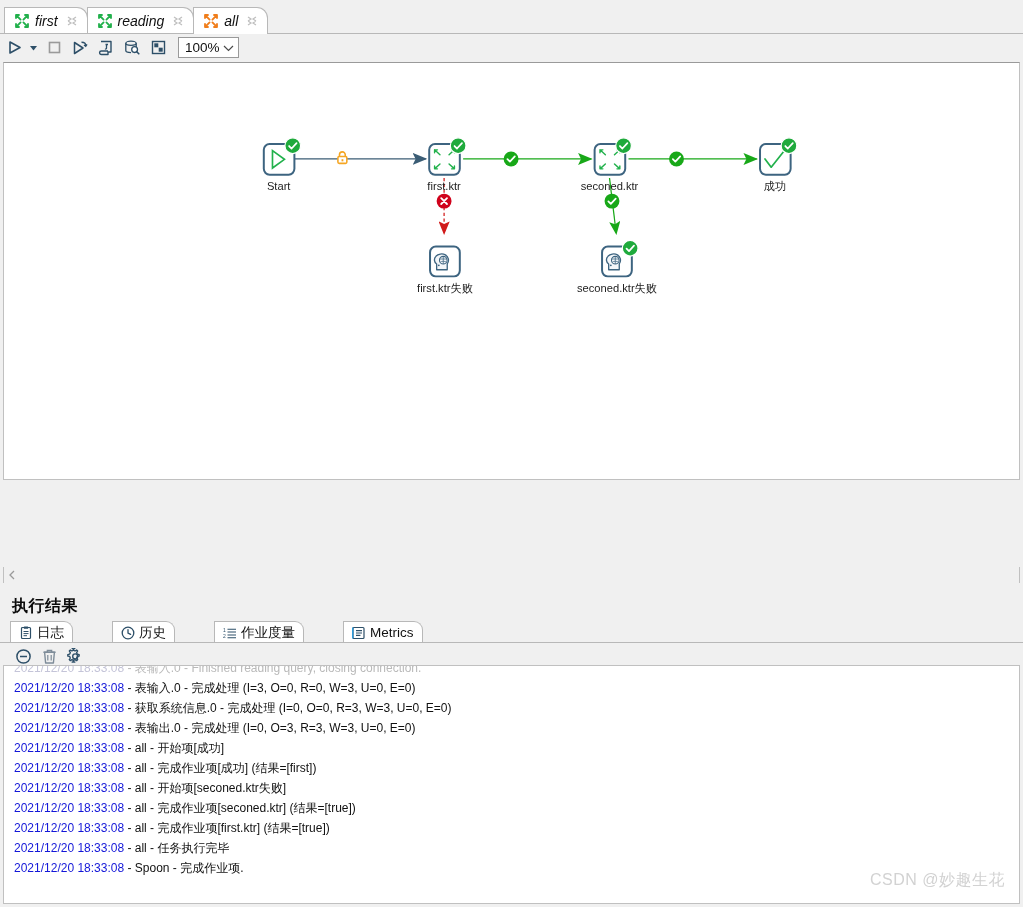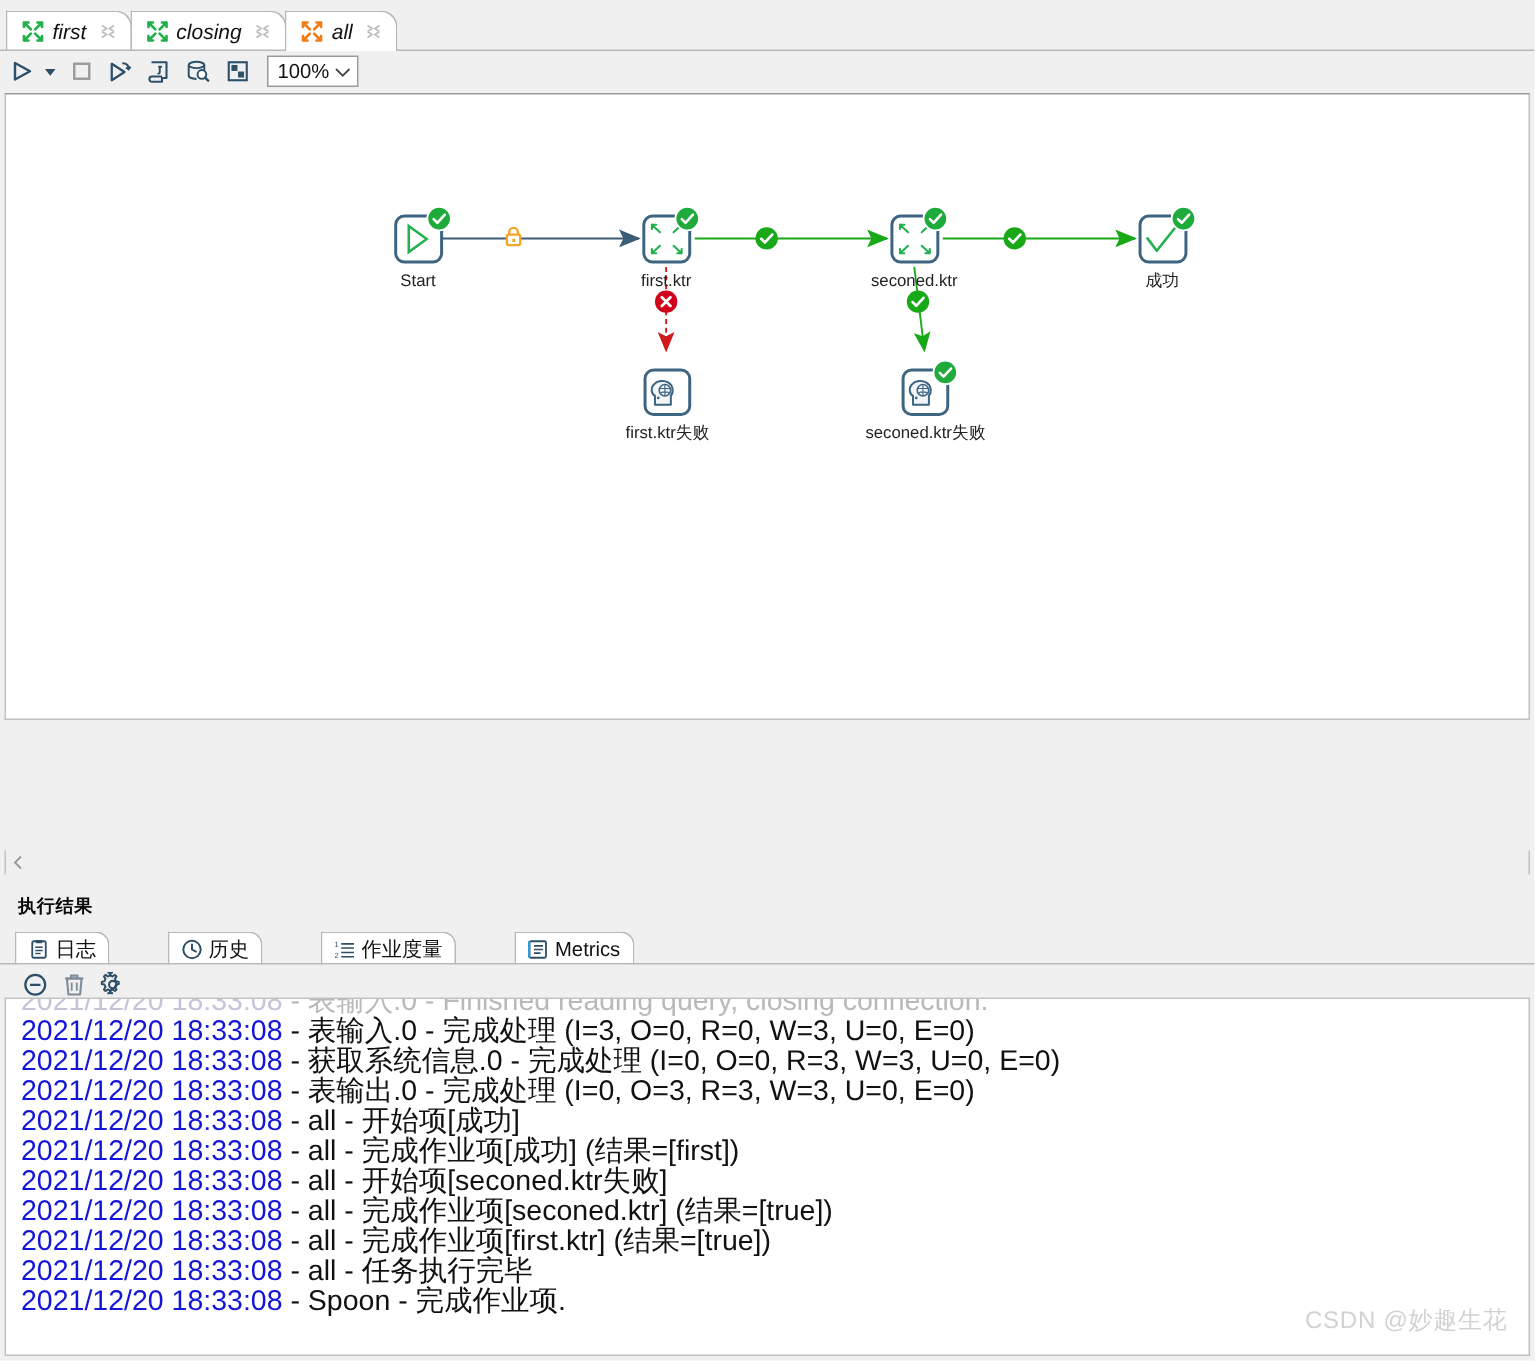--- a/index.html
+++ b/index.html
@@ -135,21 +135,21 @@
   }
 
   
   .results {
     position: absolute; left: 0; top: 585px;
     width: 1023px; height: 322px;
     background: #f0f0f0;
   }
   .results-title {
     position: absolute; left: 12px; top: 11px;
-    font-size: 12px; font-weight: bold; color: #0a0a0a;
+    font-size: 16px; font-weight: bold; color: #0a0a0a;
     letter-spacing: .5px;
   }
   .rtabs {
     position: absolute; left: 10px; top: 36px;
     display: flex; align-items: flex-end; gap: 40px;
   }
   .rtab {
     height: 22px;
     display: flex; align-items: center;
     padding: 0 8px;
@@ -185,21 +185,21 @@
     border: 1px solid #c0c0c0;
     box-sizing: border-box;
     overflow: hidden;
   }
   .log-lines {
     position: absolute; left: 10px; top: -8px;
     width: 990px;
   }
   .log-line {
     height: 20px; line-height: 20px;
-    font-size: 19px;
+    font-size: 12px;
     white-space: nowrap;
     color: #111111;
     font-family: "Liberation Sans", "DejaVu Sans", sans-serif;
   }
   .log-line .ts { color: #1316d8; }
   .log-line.dim { color: #b9b9b9; }
   .log-line.dim .ts { color: #c4c4d8; }
 
   .watermark {
     position: absolute; right: 18px; bottom: 16px;
@@ -237,21 +237,21 @@
         </div>
         <div class="tab">
           <span class="ticon"><svg width="16" height="16" viewBox="0 0 16 16">
               <g stroke="#21b04b" stroke-width="1.8" fill="none" stroke-linecap="round">
                 <path d="M2 2 L6.6 6.6 M2 2 L2 5 M2 2 L5 2"></path>
                 <path d="M14 2 L9.4 6.6 M14 2 L14 5 M14 2 L11 2"></path>
                 <path d="M2 14 L6.6 9.4 M2 14 L2 11 M2 14 L5 14"></path>
                 <path d="M14 14 L9.4 9.4 M14 14 L14 11 M14 14 L11 14"></path>
               </g>
             </svg></span>
-          <span class="tlabel">closing</span>
+          <span class="tlabel">reading</span>
           <span class="tclose"><svg width="12" height="12" viewBox="0 0 12 12">
               <path d="M2 2 L5 4 L2 6 M10 2 L7 4 L10 6 M2 10 L5 8 L2 6 M10 10 L7 8 L10 6" fill="none" stroke="#8a8a8a" stroke-width="1.2"></path>
             </svg></span>
         </div>
         <div class="tab active">
           <span class="ticon"><svg width="16" height="16" viewBox="0 0 16 16">
               <g stroke="#f07d1a" stroke-width="1.8" fill="none" stroke-linecap="round">
                 <path d="M6.6 6.6 L2 2 M2 2 L2 5 M2 2 L5 2"></path>
                 <path d="M9.4 6.6 L14 2 M14 2 L14 5 M14 2 L11 2"></path>
                 <path d="M6.6 9.4 L2 14 M2 14 L2 11 M2 14 L5 14"></path>

